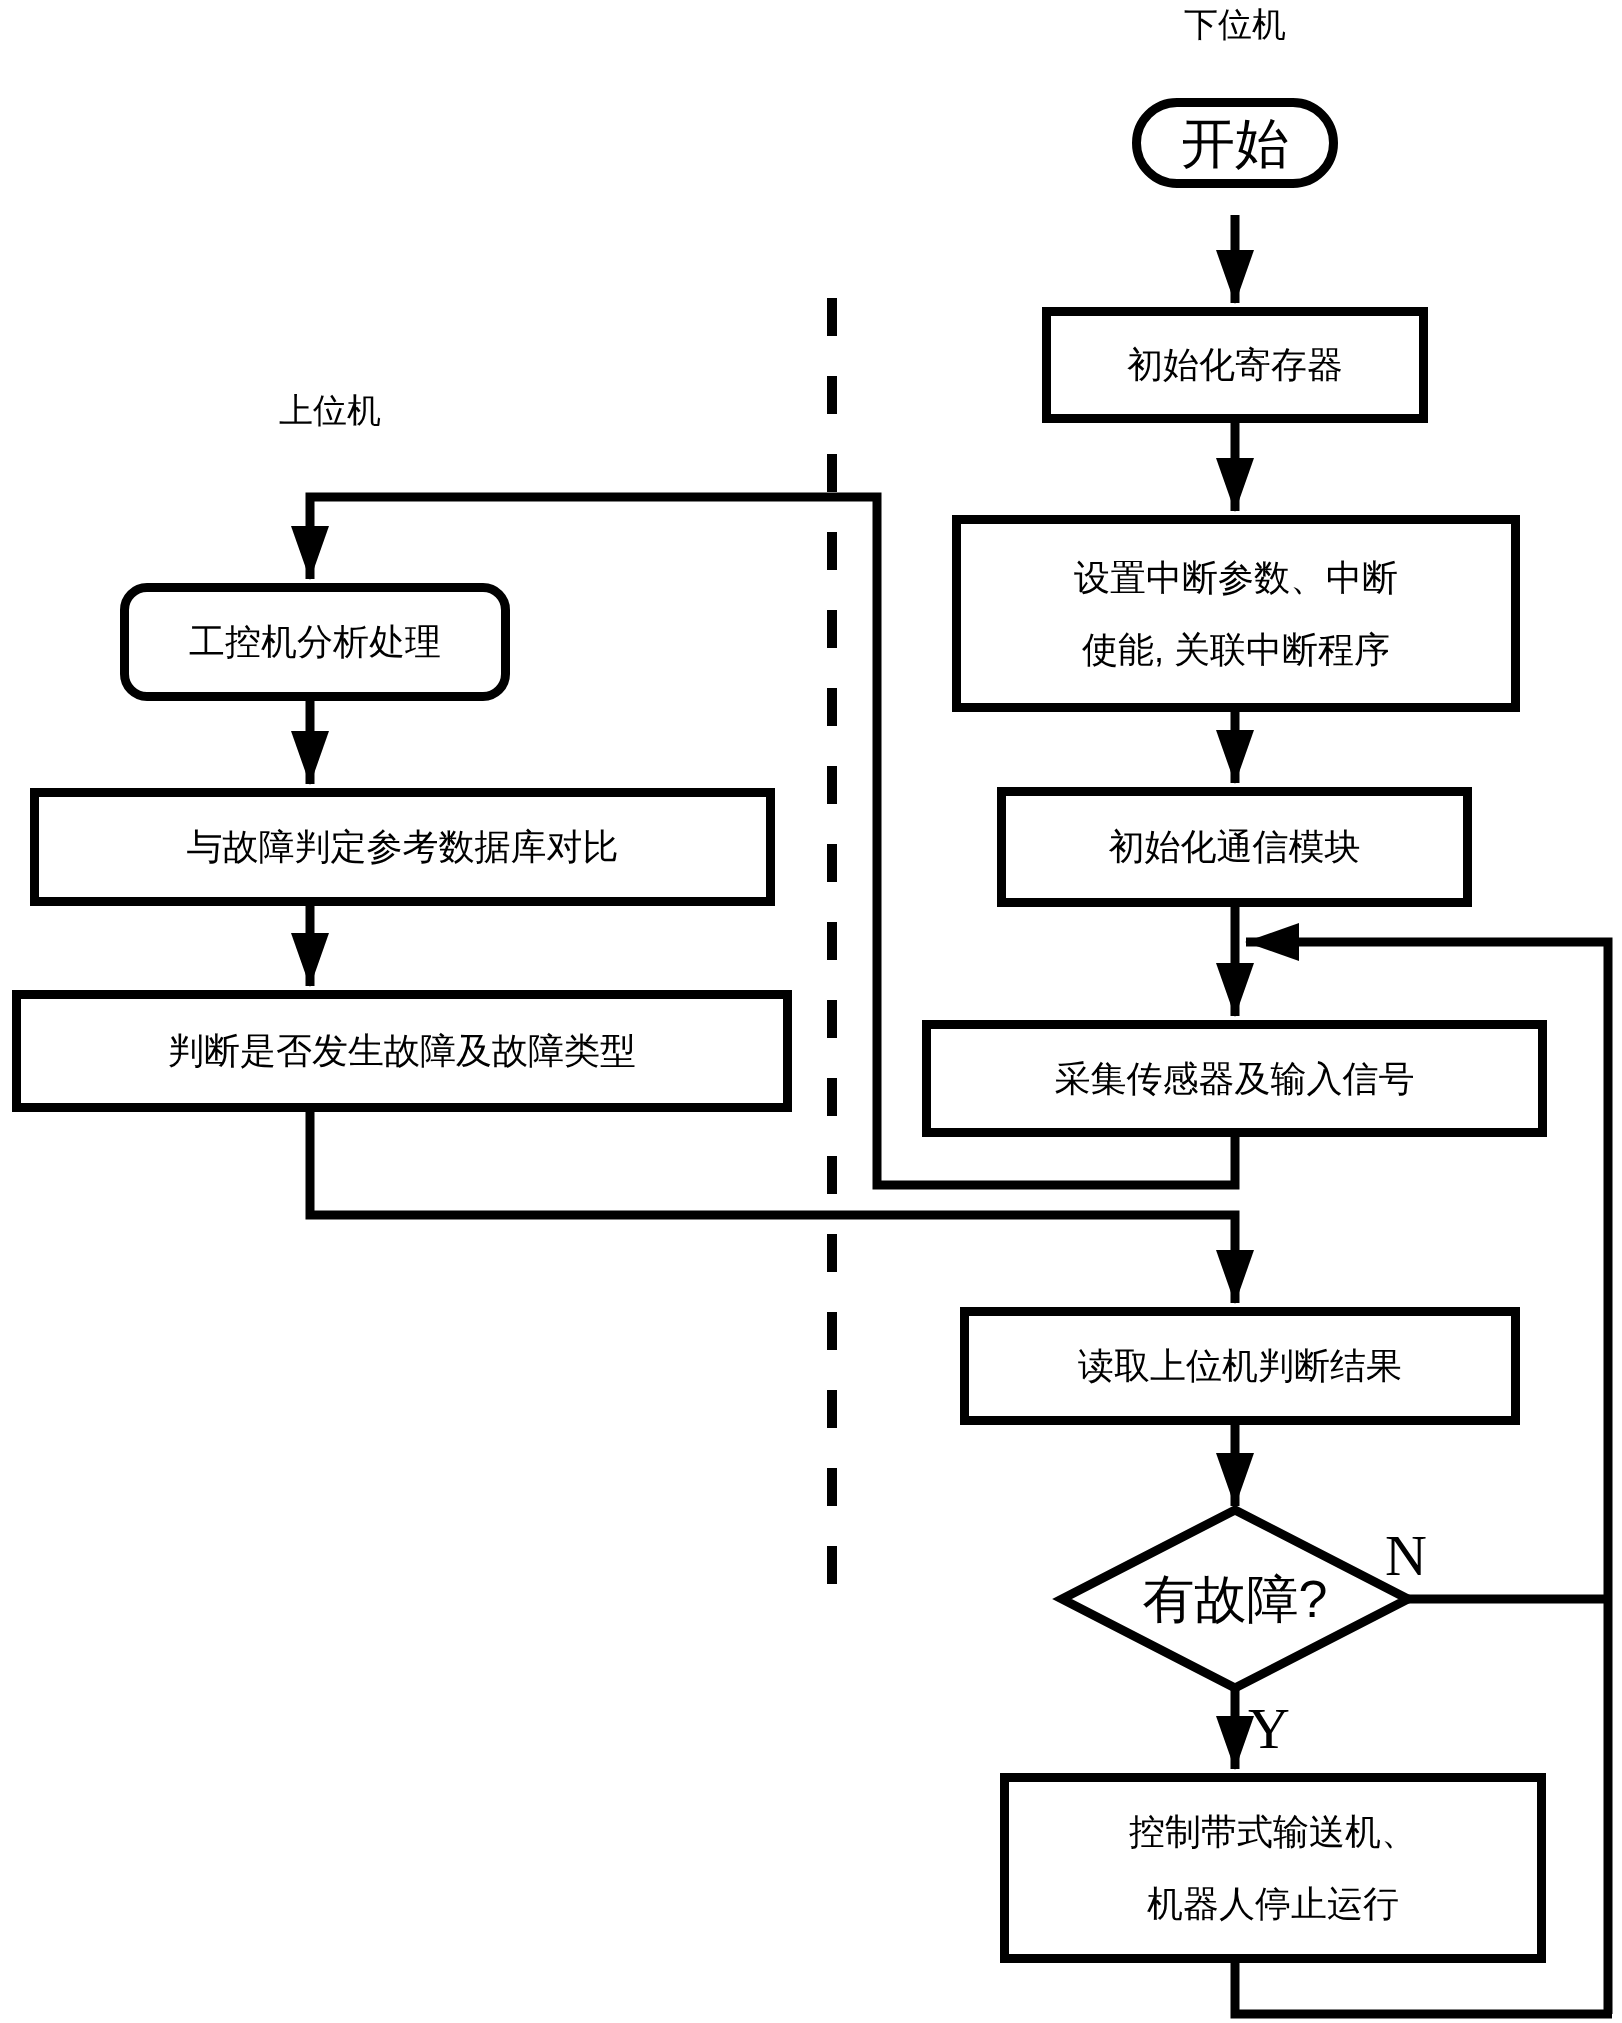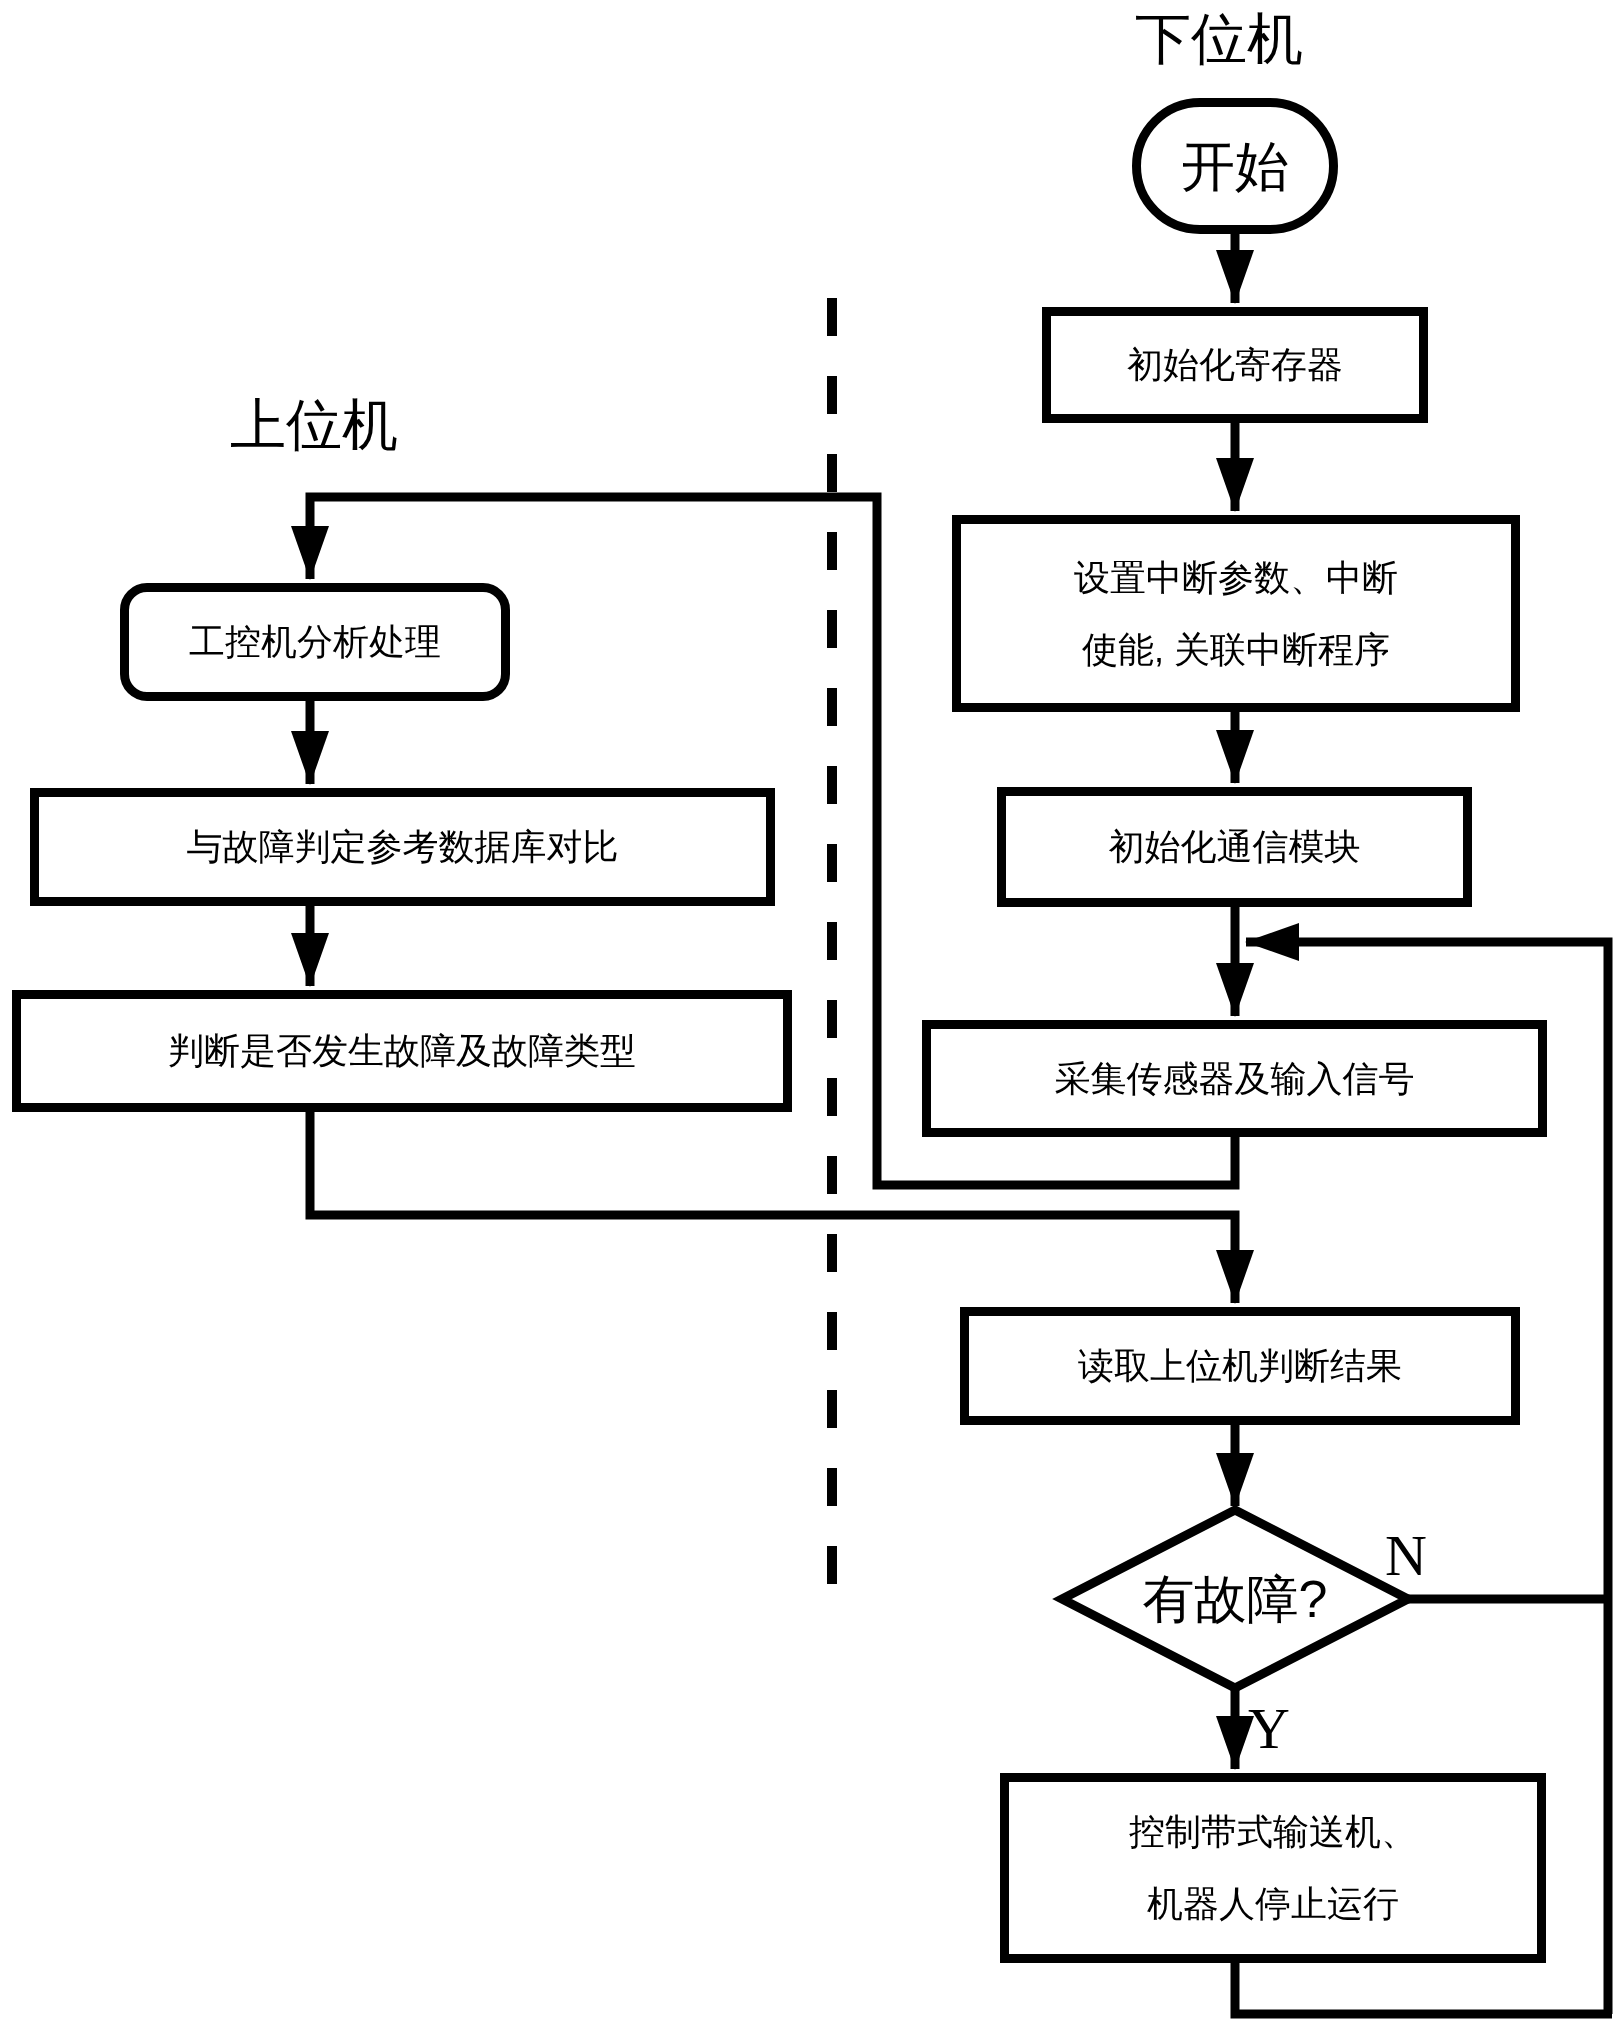--- a/index.html
+++ b/index.html
@@ -20,21 +20,22 @@
     font-size:36px;
     line-height:72px;
     color:#000;
     white-space:pre-line;
     box-sizing:border-box;
   }
   .oval{border-radius:999px;font-size:54px;}
   .plain{
     position:absolute;
     color:#000;
-    font-size:56px;
+    font-size:34px;
+    text-align:center;
     white-space:nowrap;
   }
   .branch-label{
     position:absolute;
     font-family:"Liberation Serif", serif;
     font-size:58px;
     color:#000;
   }
   .decision-text{
     position:absolute;
@@ -73,21 +74,21 @@
       <path d="M1608 2014 V942 H1246" marker-end="url(#arrow)"></path>
       <path d="M1235 1963 V2014 H1612"></path>
     </g>
 
     <polygon points="1235,1510 1408,1599 1235,1688 1062,1599" fill="#fff" stroke="#000" stroke-width="9"></polygon>
   </svg>
 
   <div class="plain" style="left:230px;top:388px;width:200px;">上位机</div>
   <div class="plain" style="left:1135px;top:2px;width:200px;">下位机</div>
 
-  <div class="node oval" style="left:1132px;top:98px;width:206px;height:136px;">开始</div>
+  <div class="node oval" style="left:1132px;top:98px;width:206px;height:90px;">开始</div>
 
   <div class="node" style="left:1042px;top:307px;width:386px;height:116px;">初始化寄存器</div>
 
   <div class="node" style="left:952px;top:515px;width:568px;height:197px;">设置中断参数、中断
 使能, 关联中断程序</div>
 
   <div class="node" style="left:997px;top:787px;width:475px;height:120px;">初始化通信模块</div>
 
   <div class="node" style="left:922px;top:1020px;width:625px;height:117px;">采集传感器及输入信号</div>
 

